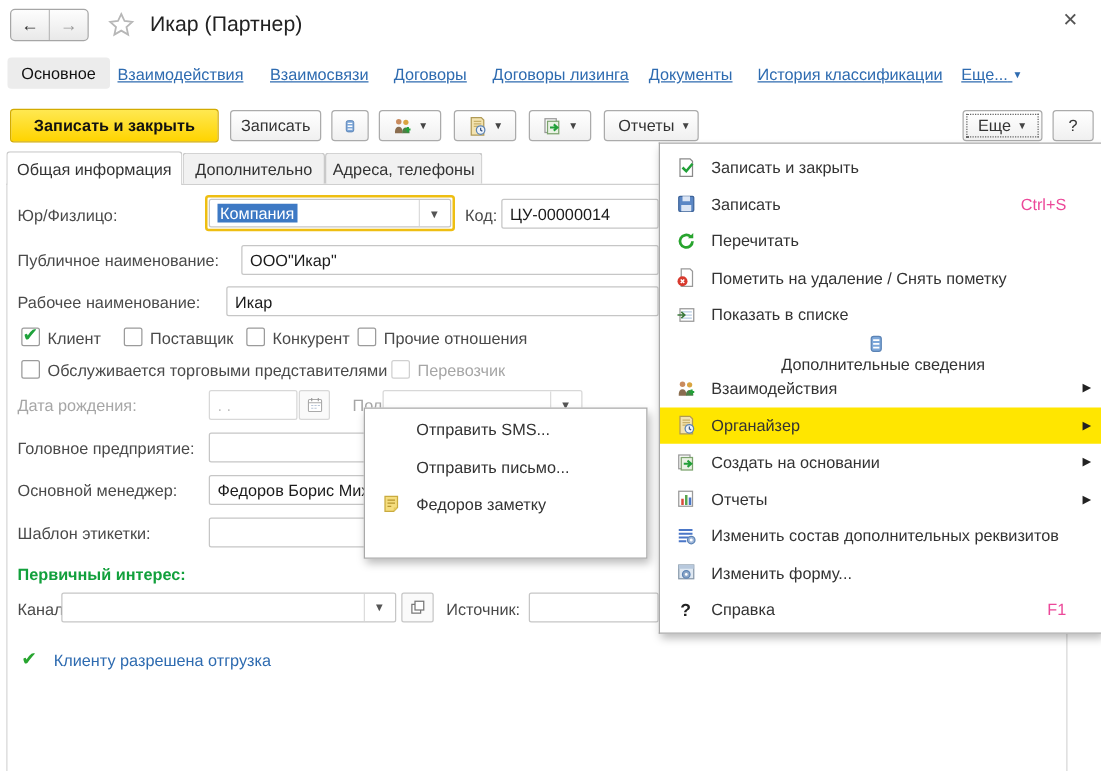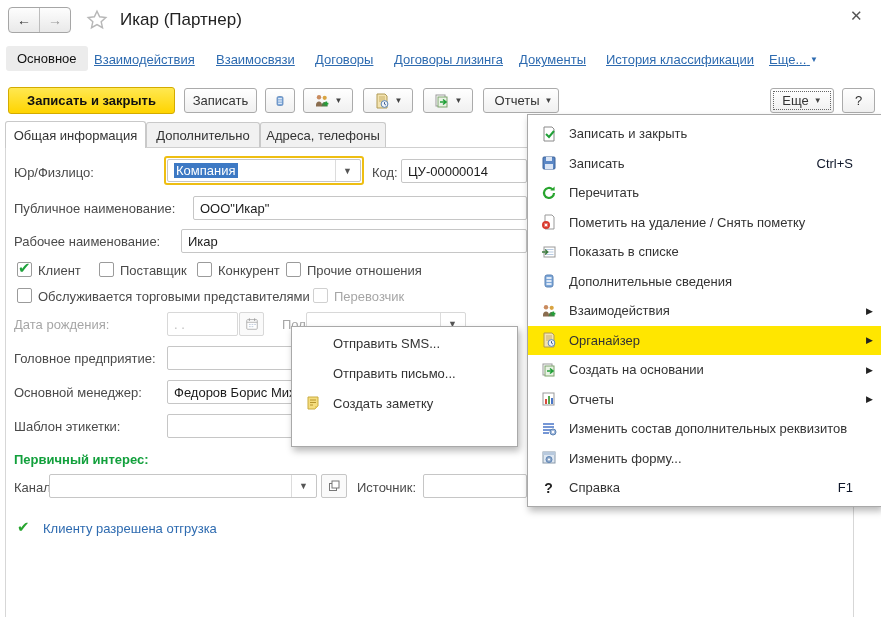--- a/index.html
+++ b/index.html
@@ -43,21 +43,21 @@
   .greenlbl{color:#12a03c;font-weight:bold;}
   .link{color:#2e6bb0;}
   .bigchk{color:#27a52f;font-size:15px;font-weight:bold;}
   .sqbtn{position:absolute;height:24px;border:1px solid #c6c6c6;border-radius:2px;background:#fafafa;box-sizing:border-box;
          display:flex;align-items:center;justify-content:center;}
   
   .menu{position:absolute;background:#fff;border:1px solid #a9a9a9;box-shadow:2px 4px 7px rgba(0,0,0,.28);box-sizing:border-box;z-index:10;}
   .mrow{display:flex;align-items:center;padding:0 8px 0 12px;box-sizing:border-box;}
   .mico{width:17px;height:17px;margin-right:12px;flex:none;display:flex;align-items:center;justify-content:center;}
   .mlabel{white-space:nowrap;color:#333;}
-  .mshort{margin-left:auto;color:#0f172a;padding-right:20px;}
+  .mshort{margin-left:auto;color:#ec4899;padding-right:20px;}
   .marrow{margin-left:auto;font-size:9px;color:#222;}
   .hlrow{background:#ffe600;}
   .redbox{box-shadow:inset 0 0 0 3px #e60000;}
   .qmark{font-weight:bold;color:#222;font-size:14px;}
 </style>
 </head>
 <body>
 
 <div class="screen">
 
@@ -229,21 +229,21 @@
       <span class="mlabel">Отправить письмо...</span>
     </div>
     <div class="mrow" style="height:30px;">
       <span class="mico">
         <svg class="ico16" viewBox="0 0 16 16">
             <path d="M3 2h10v9l-3 3H3z" fill="#f5dd7e" stroke="#c9ab3f"></path>
             <path d="M5 5h6M5 7.5h6M5 10h3" stroke="#b6952e"></path>
             <path d="M13 11h-3v3z" fill="#e6c95c"></path>
           </svg>
       </span>
-      <span class="mlabel">Создать заметку</span>
+      <span class="mlabel">Федоров заметку</span>
     </div>
   </div>
 
   <div class="menu" style="left:527px;top:114px;width:354px;height:393px;border-right:none;padding:4px 0;">
     <div class="mrow" style="height:29.5px;">
       <span class="mico">
           <svg class="ico16" viewBox="0 0 16 16">
             <path d="M3 1h8l2 2v12H3z" fill="#fff" stroke="#8a8a8a"></path>
             <path d="M5 8l3 3 5-6" stroke="#21a038" stroke-width="2" fill="none"></path>
           </svg>
@@ -283,21 +283,21 @@
     <div class="mrow" style="height:29.5px;">
       <span class="mico">
           <svg class="ico16" viewBox="0 0 16 16">
             <rect x="3" y="3" width="11" height="10" fill="#fff" stroke="#999"></rect>
             <path d="M4.5 5.5h8M4.5 8h8M4.5 10.5h8" stroke="#b7cbe3"></path>
             <path d="M1 8h5M4 5.5L6.8 8 4 10.5" stroke="#3d7a3d" fill="none" stroke-width="1.3"></path>
           </svg>
         </span>
       <span class="mlabel">Показать в списке</span>
     </div>
-    <div class="mrow" style="height:29.5px;">
+    <div class="mrow" style="height:29.5px;flex-direction:column;">
       <span class="mico">
           <svg class="ico16" viewBox="0 0 16 16">
             <rect x="4" y="2" width="8" height="12" rx="2" fill="#7da7d9" stroke="#5b83b5"></rect>
             <path d="M5.5 5h5M5.5 8h5M5.5 11h5" stroke="#fff" stroke-width="1.4"></path>
           </svg>
         </span>
       <span class="mlabel">Дополнительные сведения</span>
     </div>
     <div class="mrow" style="height:29.5px;">
       <span class="mico">

